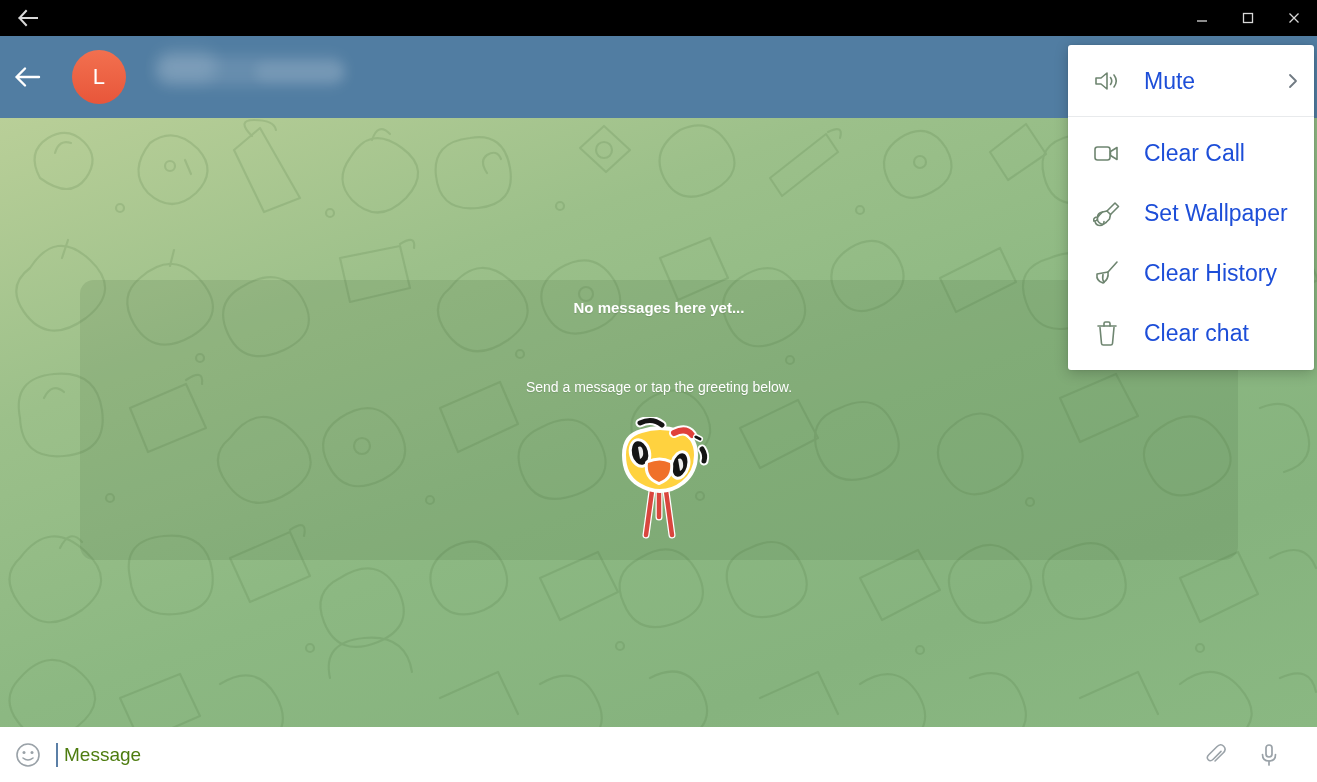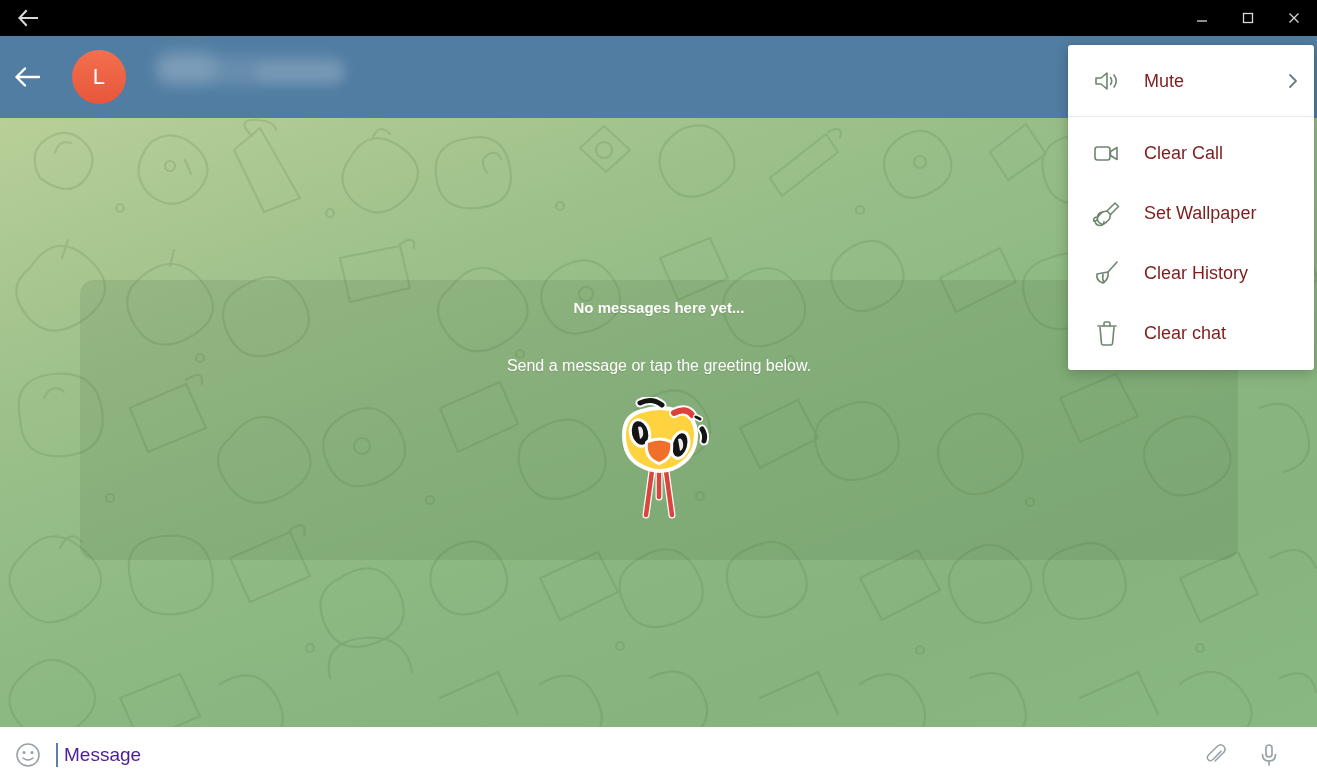--- a/index.html
+++ b/index.html
@@ -92,22 +92,22 @@
     border-radius:14px;
     display:flex; flex-direction:column; align-items:center;
     padding-top:19px;
   }
   .empty-title {
     color:#ffffff; font-size:15px; font-weight:bold;
     text-shadow:0 1px 1px rgba(0,0,0,0.12);
     text-align:center;
   }
   .empty-sub {
-    color:#ffffff; font-size:16px; font-weight:normal;
-    margin-top:41px;
+    color:#ffffff; font-size:14px; font-weight:normal;
+    margin-top:63px;
     text-shadow:0 1px 1px rgba(0,0,0,0.12);
   }
   .sticker {
     margin-top:22px;
     width:110px; height:130px;
   }
   .sticker svg { display:block; }
 
   
   .input-bar {
@@ -121,21 +121,21 @@
   }
   .ib-field {
     flex:1; height:55px; display:flex; align-items:center;
     position:relative;
   }
   .caret {
     width:2px; height:24px; background:#5b7fa6;
     margin-right:6px;
   }
   .ib-placeholder {
-    color:#4c1d95; font-size:19px;
+    color:#4d7c0f; font-size:19px;
   }
   .ib-right { display:flex; align-items:center; margin-right:22px; }
   .ib-icon {
     width:52px; height:55px;
     display:flex; align-items:center; justify-content:center;
   }
 
   
   .ctx-menu {
     position:absolute; left:1068px; top:45px;
@@ -151,21 +151,21 @@
     display:flex; align-items:center;
     padding:0 12px 0 24px;
     cursor:default;
   }
   .ctx-icon {
     width:30px; height:30px; flex:none;
     display:flex; align-items:center; justify-content:center;
     margin-right:22px;
   }
   .ctx-label {
-    color:#7f1d1d; font-size:18px; flex:1;
+    color:#1d4ed8; font-size:23px; flex:1;
     white-space:nowrap;
   }
   .ctx-chevron { width:18px; display:flex; justify-content:center; }
   .ctx-sep {
     height:1px; background:#e8eaec;
     margin:5px 0 6px 0;
   }
 </style>
 </head>
 <body>

